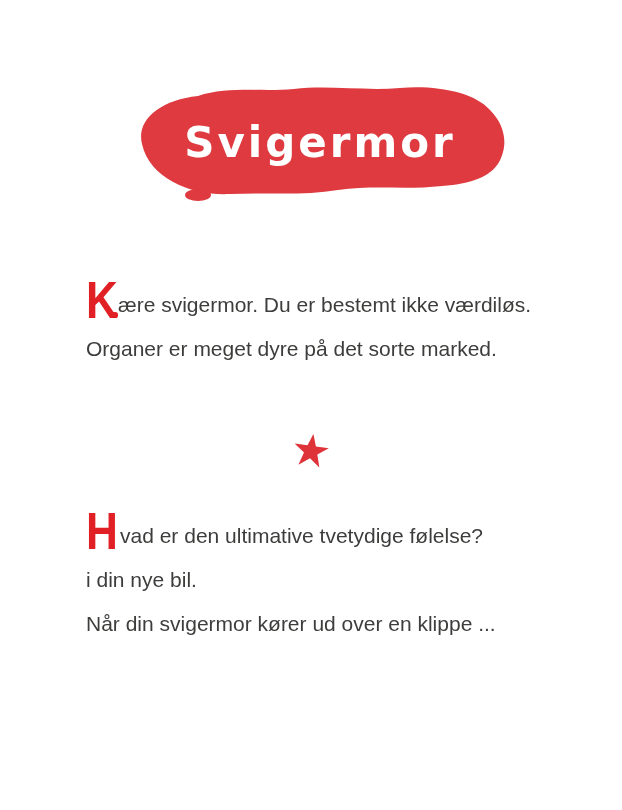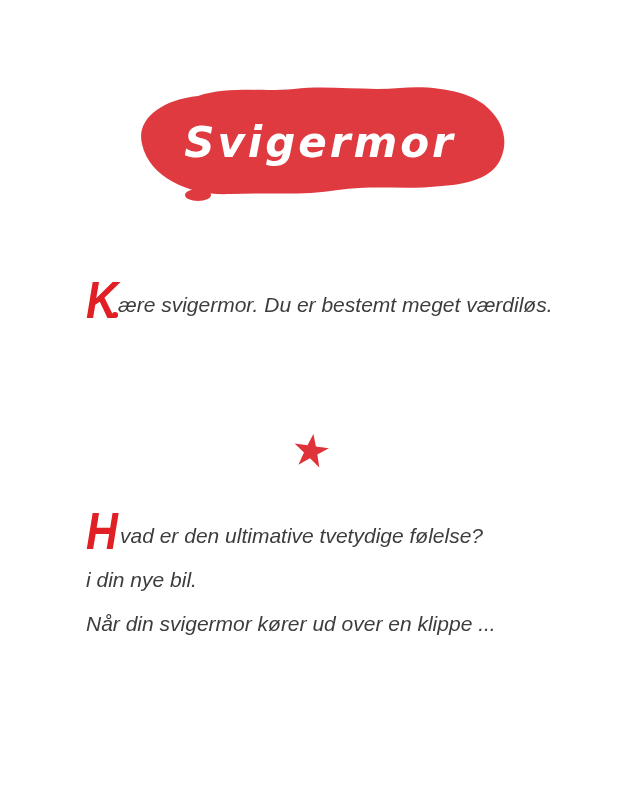--- a/index.html
+++ b/index.html
@@ -1,18 +1,18 @@
 <!DOCTYPE html>
 <html lang="da"><head>
 <meta charset="utf-8">
 <style>
   html,body{margin:0;padding:0;background:#fff;}
   .page{
     position:relative;width:550px;height:810px;background:#ffffff;
-    overflow:hidden;font-family:"Liberation Sans",sans-serif;font-style:italic;
+    overflow:hidden;font-family:"Liberation Sans",sans-serif;
   }
   
   .banner{position:absolute;left:128px;top:82px;width:384px;height:122px;}
   .banner svg{position:absolute;left:0;top:0;width:100%;height:100%;}
   .banner-title{
     position:absolute;inset:0;display:flex;align-items:center;justify-content:center;
     color:#fff;font-family:"DejaVu Sans",sans-serif;font-weight:bold;
     font-size:42px;letter-spacing:3px;padding-bottom:2px;
   }
   
@@ -48,21 +48,22 @@
                C 308 3 346 10 362 28 C 376 42 380 60 373 76 C 366 94 344 102 314 104
                C 280 108 244 103 210 108 C 174 114 138 110 102 112 C 66 114 22 98 14 62 Z" style="fill: rgb(222, 58, 64);"></path>
       <ellipse cx="70" cy="113" rx="13" ry="6" style="fill: rgb(222, 58, 64);"></ellipse>
     </svg>
     <div class="banner-title" style="color: rgb(255, 255, 255);">Svigermor</div>
   </div>
 
   <section class="joke joke-1" style="color: rgb(61, 61, 60);">
     <span class="drop-cap" style="color: rgb(224, 32, 37);">K</span>
     <span class="drop-cap-dot" style="background-color: rgb(224, 32, 37);"></span>
-    <p class="first-line">ære svigermor. Du er bestemt meget værdiløs.</p>
+    <p class="first-line">ære svigermor. Du er bestemt ikke værdiløs.</p>
+    <p>Organer er meget dyre på det sorte marked.</p>
   </section>
 
   <div class="divider">
     <svg viewBox="0 0 100 100" aria-hidden="true">
       <polygon points="50,2 61.8,35.5 98,35.5 68.7,56.9 79.4,92.5 50,70 20.6,92.5 31.3,56.9 2,35.5 38.2,35.5" style="fill: rgb(222, 51, 56);"></polygon>
     </svg>
   </div>
 
   <section class="joke joke-2" style="color: rgb(61, 61, 60);">
     <span class="drop-cap" style="color: rgb(224, 32, 37);">H</span>

